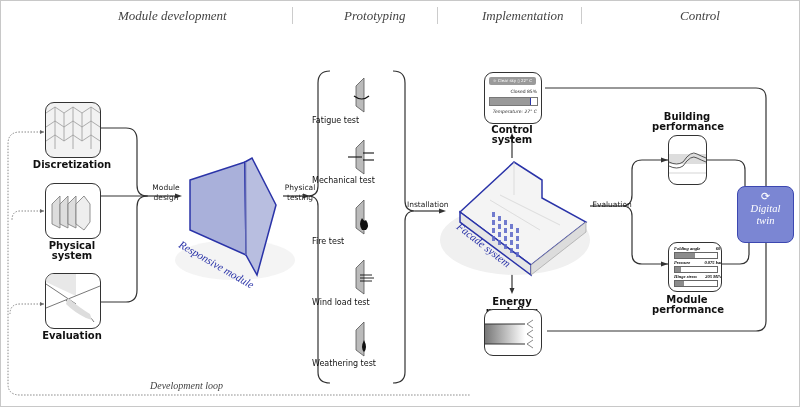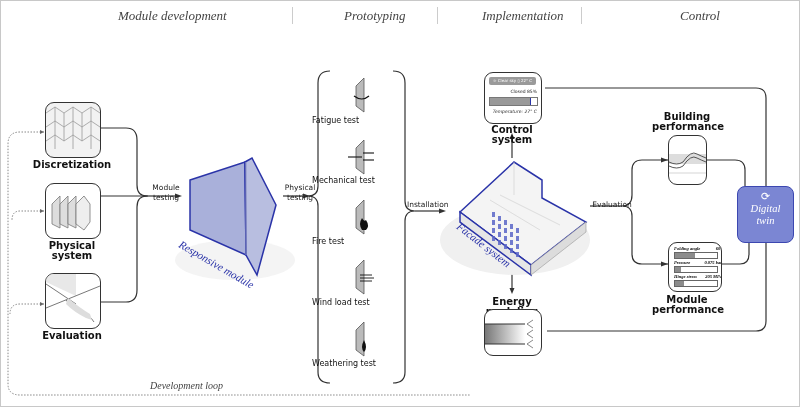--- a/index.html
+++ b/index.html
@@ -149,21 +149,21 @@
     <g stroke="#555" stroke-width="0.8" fill="none">
       <line x1="0" y1="10" x2="30" y2="30"></line>
       <line x1="0" y1="34" x2="54" y2="12"></line>
       <path d="M20,26 Q30,40 45,44 L48,48"></path>
     </g>
     <path d="M22,24 Q34,34 44,40 L46,46 L40,44 Q28,38 20,30 Z" fill="#ddd"></path>
   </svg>
 </div>
 <div class="lbl" style="left:27px;top:331px;width:90px">Evaluation</div>
 
-<div class="flow" style="left:148px;top:183px;width:36px">Module testing</div>
+<div class="flow" style="left:148px;top:183px;width:36px">Module design</div>
 <div class="ital-blue" style="left:183px;top:238px;transform:rotate(30deg);transform-origin:left top;font-size:11px">Responsive module</div>
 
 <div class="flow" style="left:280px;top:183px;width:40px">Physical testing</div>
 
 <div>
   <svg style="position:absolute;left:352px;top:76px" width="20" height="38">
     <polygon points="4,10 12,2 12,36 4,30" fill="#bbb" stroke="#555" stroke-width="0.8"></polygon>
     <path d="M2,20 Q10,26 17,20" fill="none" stroke="#111" stroke-width="1.2"></path>
   </svg>
   <div class="test-lbl" style="left:312px;top:116px">Fatigue test</div>

